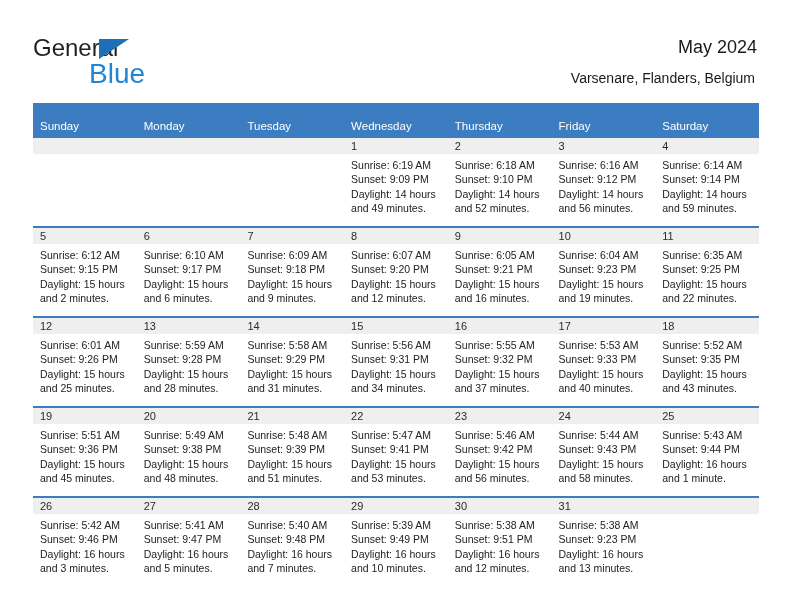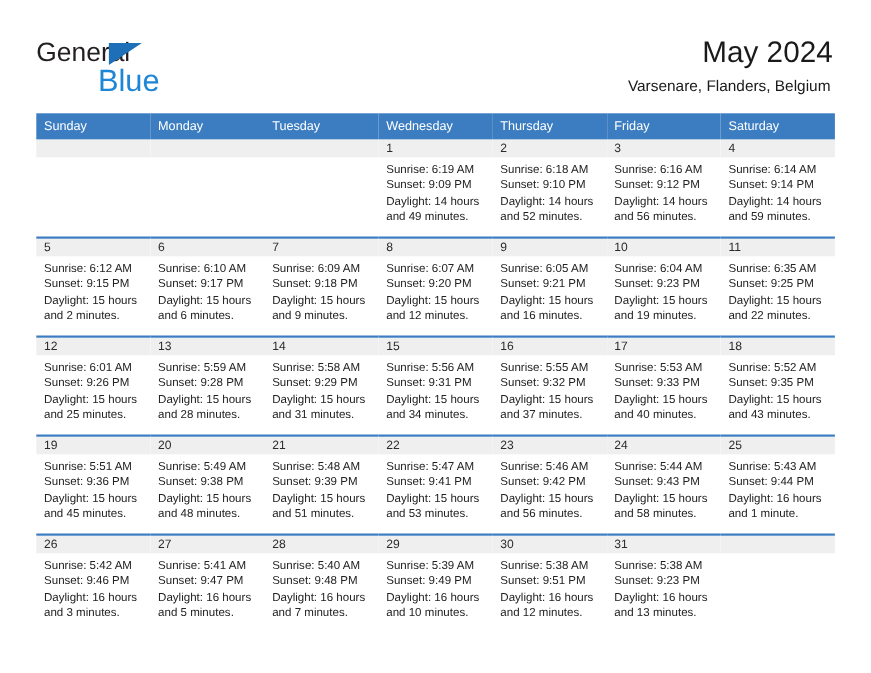--- a/index.html
+++ b/index.html
@@ -63,21 +63,21 @@
     font-family: "Liberation Sans", sans-serif;
   }
 
   .title-block {
     position: absolute;
     right: 35px;
     top: 30px;
     text-align: right;
   }
   .cal-title {
-    font-size: 27px;
+    font-size: 18px;
     color: #1a1a1a;
     line-height: 34px;
     font-weight: normal;
     margin: 0;
     white-space: nowrap;
   }
   .cal-subtitle {
     font-size: 14px;
     color: #1a1a1a;
     line-height: 20px;
@@ -98,21 +98,21 @@
     width: 726px;
   }
   table.cal-table col { width: 103.71px; }
 
   thead th {
     background: #3b7dc0;
     color: #ffffff;
     font-size: 11.5px;
     font-weight: normal;
     text-align: left;
-    padding: 5px 0 5px 7px;
+    padding: 16px 0 5px 7px;
     height: 14px;
     vertical-align: middle;
     border: 0;
   }
 
   tbody td {
     vertical-align: top;
     padding: 0;
     border: 0;
     border-bottom: 2px solid #3b7dc0;

